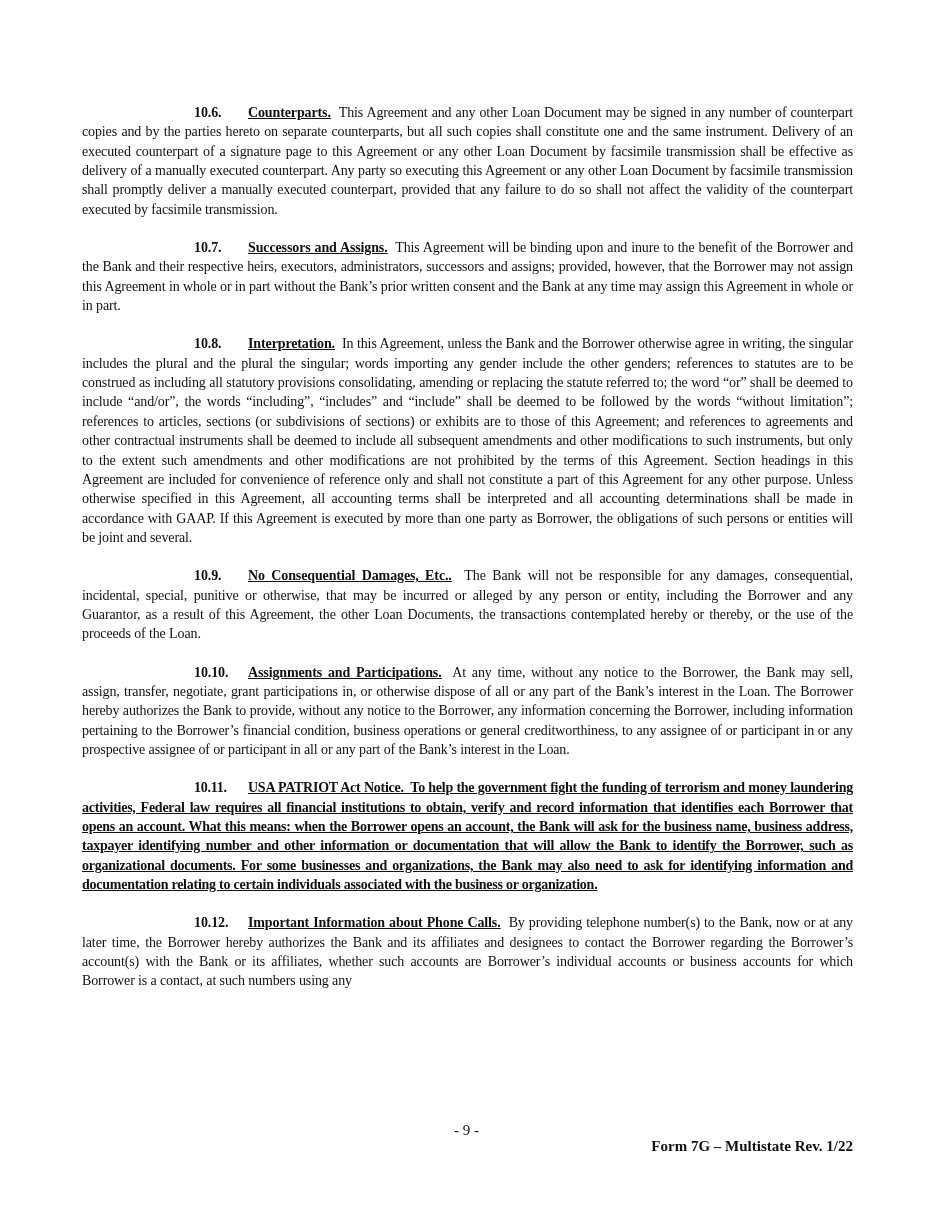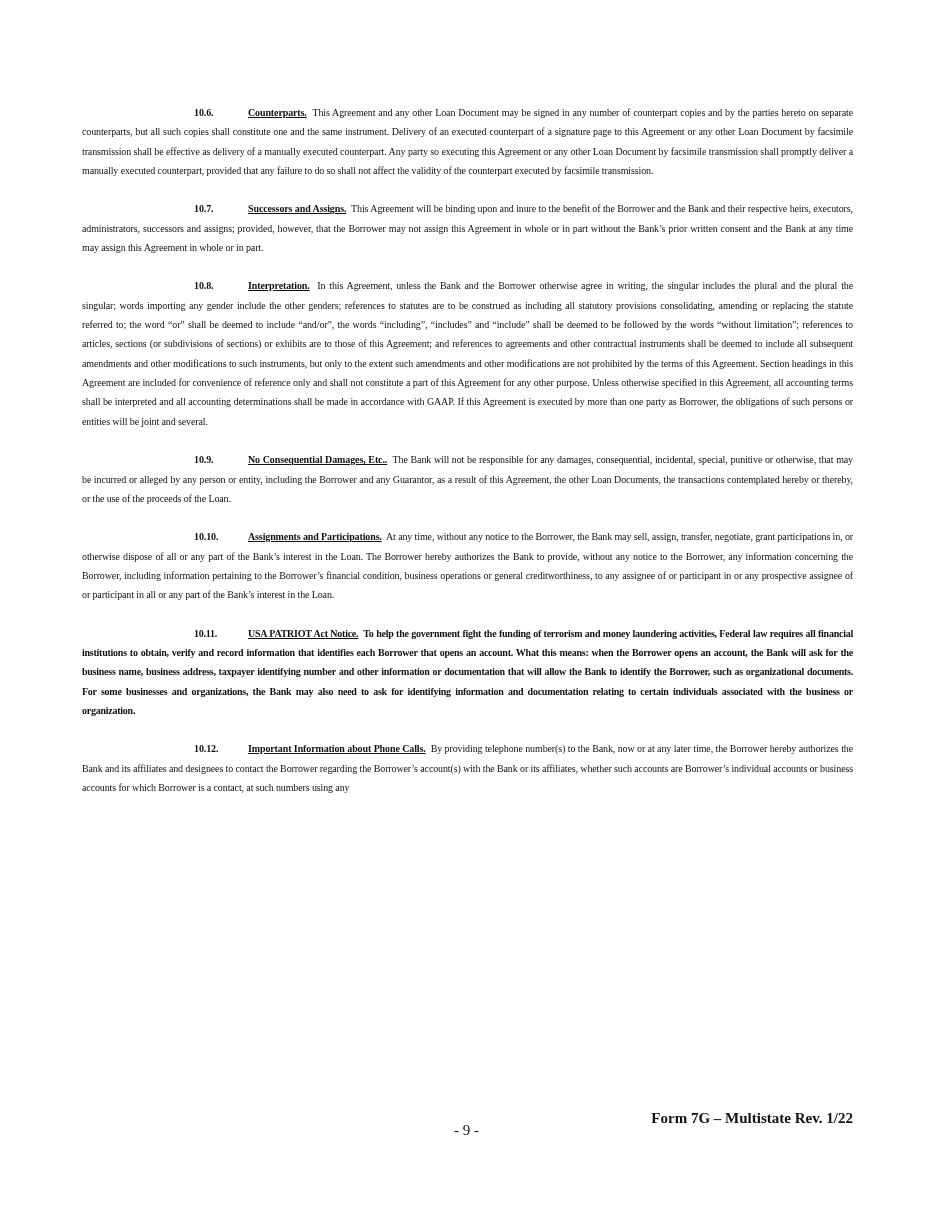--- a/index.html
+++ b/index.html
@@ -5,34 +5,34 @@
   html, body { margin: 0; padding: 0; background: #ffffff; }
   body {
     width: 933px; height: 1209px; position: relative; overflow: hidden;
     font-family: "Liberation Serif", "DejaVu Serif", serif;
     color: #111111;
   }
   .page {
     position: absolute; left: 82px; top: 103px; width: 771px;
   }
   .para {
-    font-size: 10px; line-height: 19.35px;
+    font-size: 14px; line-height: 19.35px;
     text-align: justify; margin: 0 0 19px 0;
     letter-spacing: -0.12px;
   }
-  .para.bold { font-weight: bold; letter-spacing: -0.25px; }
+  .para.bold { font-weight: bold; letter-spacing: -0.25px; text-decoration: underline; }
   .sec-num { font-weight: bold; display: inline-block; margin-left: 112px; width: 54px; }
   .sec-head { font-weight: bold; text-decoration: underline; }
   .ul { }
   .page-number {
     position: absolute; top: 1122px; left: 0; width: 933px; text-align: center;
     font-size: 15px;
   }
   .form-id {
-    position: absolute; top: 1110px; right: 80px;
+    position: absolute; top: 1138px; right: 80px;
     font-size: 15px; font-weight: bold;
   }
 </style>
 </head>
 <body>
 
 <div class="page">
 
   <p class="para"><span class="sec-num">10.6.</span><span class="sec-head">Counterparts.</span>&nbsp; <span>This Agreement and any other Loan Document may be signed in any number of counterpart copies and by the parties hereto on separate counterparts, but all such copies shall constitute one and the same instrument. Delivery of an executed counterpart of a signature page to this Agreement or any other Loan Document by facsimile transmission shall be effective as delivery of a manually executed counterpart.  Any party so executing this Agreement or any other Loan Document by facsimile transmission shall promptly deliver a manually executed counterpart, provided that any failure to do so shall not affect the validity of the counterpart executed by facsimile transmission.</span></p>
 

